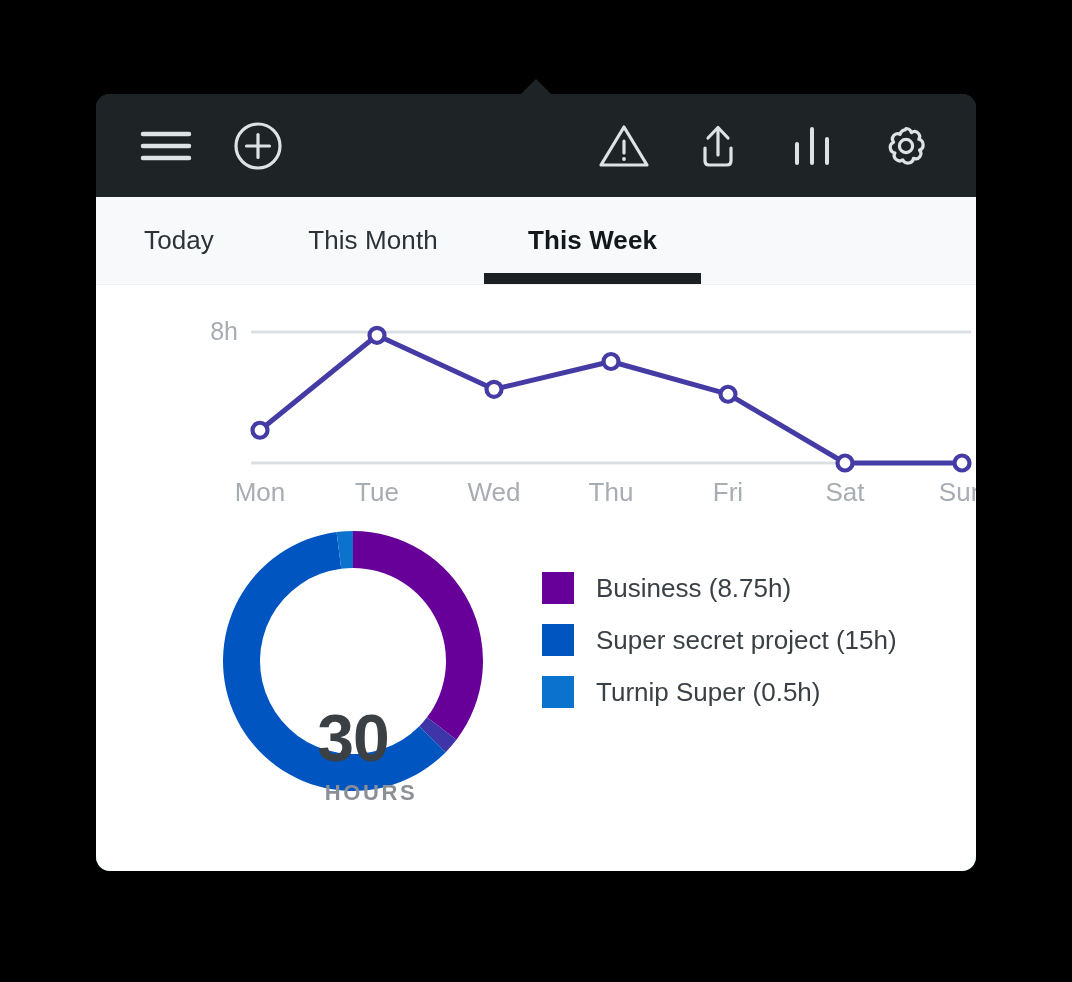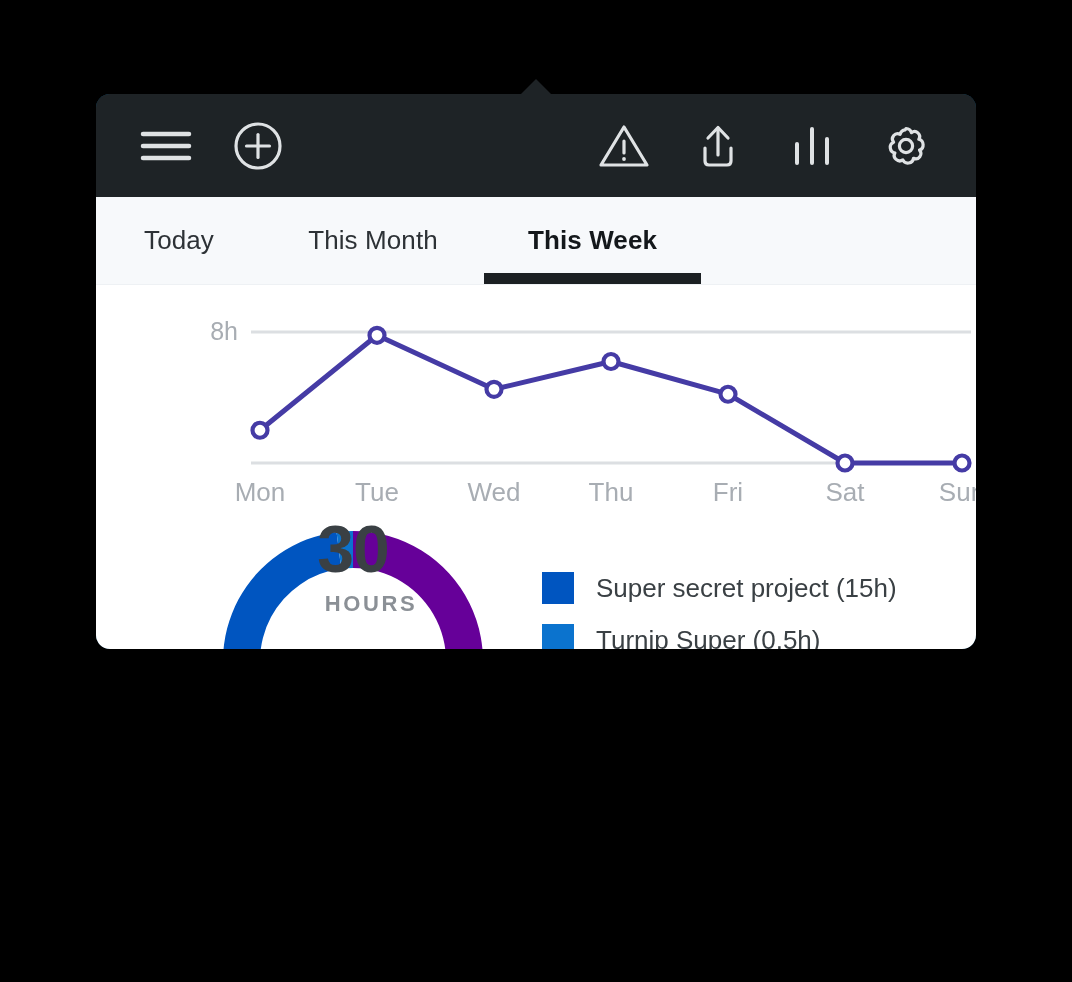--- a/index.html
+++ b/index.html
@@ -16,21 +16,21 @@
     position: absolute; left: 520px; top: 79px;
     width: 0; height: 0;
     border-left: 16px solid transparent;
     border-right: 16px solid transparent;
     border-bottom: 16px solid #1e2326;
   }
 
   
   .panel {
     position: absolute; left: 96px; top: 94px;
-    width: 880px; height: 555px;
+    width: 880px; height: 777px;
     background: #0c4a6e;
     border-radius: 14px;
     overflow: hidden;
   }
 
   
   .toolbar {
     position: relative;
     height: 103px;
     background: #1e2326;
@@ -82,21 +82,21 @@
   .content { position: relative; background: #fff; height: 586px; }
 
   .linechart { position: absolute; left: 8px; top: 0; width: 880px; height: 225px; margin-left: 42px; }
   .donutwrap { position: absolute; left: 0; top: 225px; width: 880px; height: 340px; }
   .donut { position: absolute; left: 112px; top: 6px; }
   .donut-center {
     position: absolute;
     left: 112px; top: 6px;
     width: 290px; height: 290px;
     display: flex; flex-direction: column;
-    align-items: center; justify-content: flex-start;
+    align-items: center; justify-content: flex-end;
     pointer-events: none;
   }
   .donut-num {
     font-size: 66px; font-weight: bold; color: #3a4044;
     line-height: 1; letter-spacing: -1px;
   }
   .donut-lbl {
     font-size: 22px; font-weight: bold; color: #8b9096;
     letter-spacing: 2.6px; margin-top: 9px; margin-left: 36px;
   }
@@ -248,20 +248,24 @@
             <path d="M 128.54298103541262 16.0458743319966 A 130 130 0 0 1 144.99999999999997 15 L 144.99999999999997 52 A 93 93 0 0 0 133.22690181764133 52.74820240673603 Z" fill="#0b73ce"></path>
           </svg>
 
         <div class="donut-center">
           <div class="donut-num">30</div>
           <div class="donut-lbl">HOURS</div>
         </div>
 
         <div class="legend" id="legend">
             <div class="legrow">
+              <span class="swatch" style="background: rgb(102, 0, 153);"></span>
+              <span class="legtxt">Business (8.75h)</span>
+            </div>
+            <div class="legrow">
               <span class="swatch" style="background: rgb(0, 85, 192);"></span>
               <span class="legtxt">Super secret project (15h)</span>
             </div>
             <div class="legrow">
               <span class="swatch" style="background: rgb(11, 115, 206);"></span>
               <span class="legtxt">Turnip Super (0.5h)</span>
             </div>
           </div>
       </div>
 

